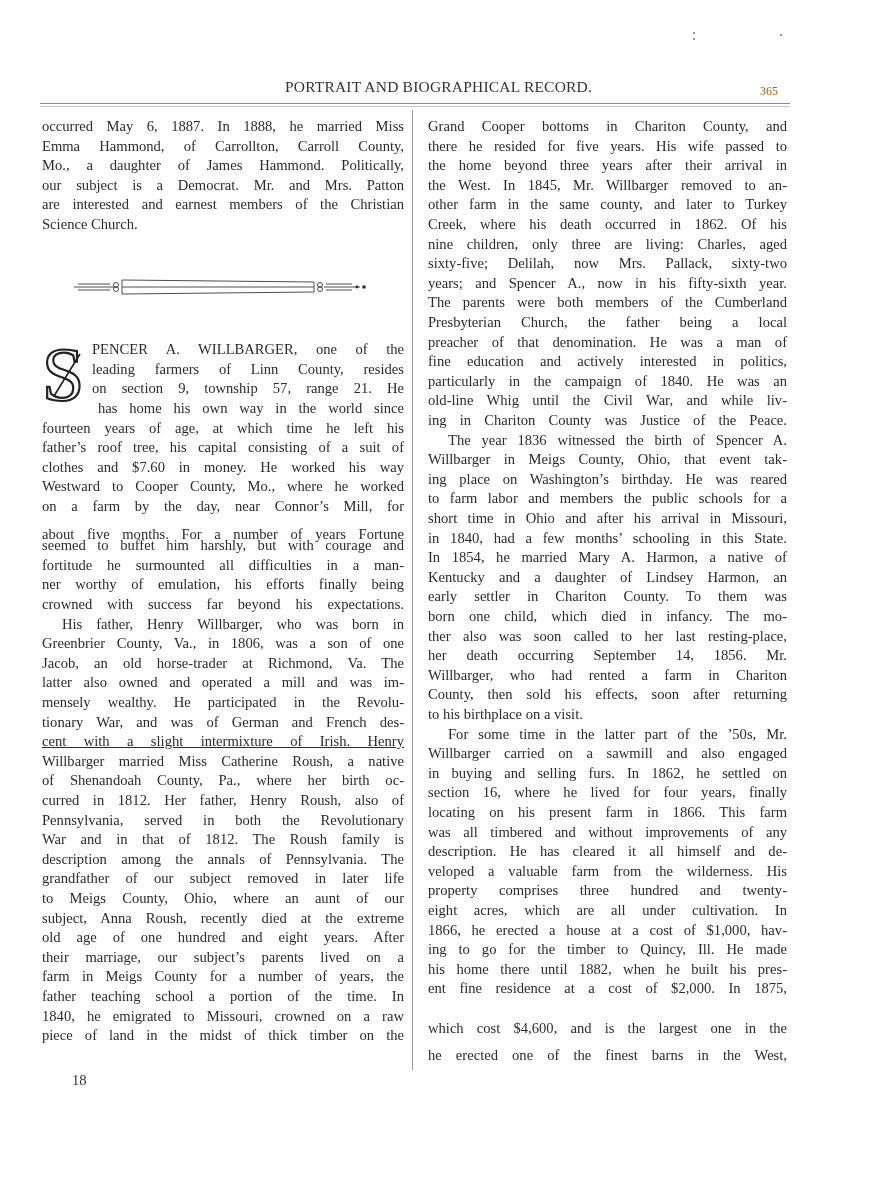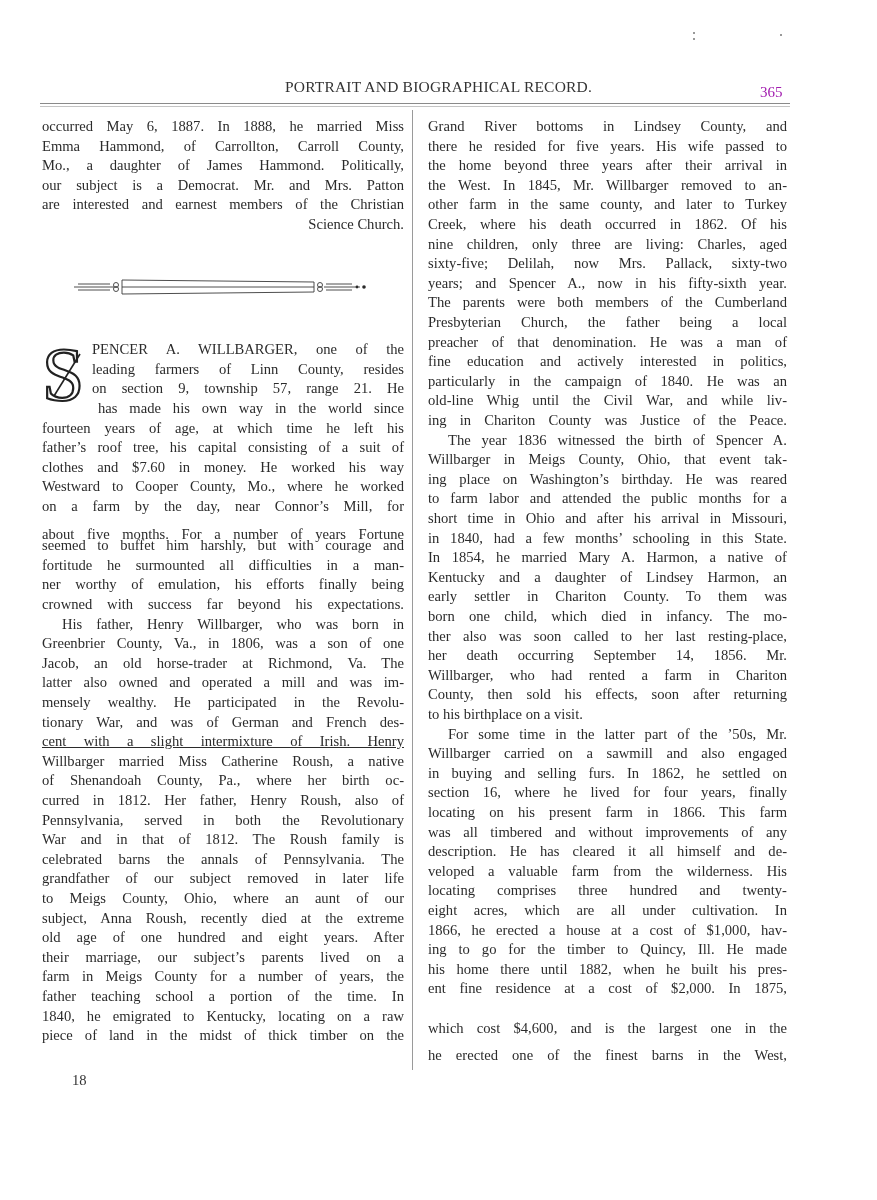--- a/index.html
+++ b/index.html
@@ -1,21 +1,21 @@
 <!DOCTYPE html>
 <html><head>
 <meta charset="utf-8">
 <style>
   html, body { margin: 0; padding: 0; background: #ffffff; }
   body { width: 877px; height: 1200px; position: relative; overflow: hidden;
          font-family: "DejaVu Serif", "Liberation Serif", serif; color: #2a2a2a; }
   .header-title { position: absolute; top: 78px; left: 0; width: 877px; text-align: center;
          font-family: "Liberation Serif", serif; font-size: 15.5px; letter-spacing: 0.2px; color: #333; }
   .page-num { position: absolute; top: 84px; left: 760px; font-family: "Liberation Serif", serif;
-         font-size: 15px; color: #a21caf; }
+         font-size: 12px; color: #a16207; }
   .rule { position: absolute; left: 40px; width: 750px; height: 0; border-top: 1px solid #8a8a8a; }
   .col-div { position: absolute; left: 412px; top: 110px; height: 960px; width: 0; border-left: 1px solid #9a9a9a; }
   .line { position: absolute; white-space: nowrap; font-family: "Liberation Serif", serif;
          font-size: 14.6px; line-height: 19.6px; color: #2b2b2b; }
   .col1 { left: 42px; width: 362px; }
   .col2 { left: 428px; width: 359px; }
   .just { text-align: justify; text-align-last: justify; }
   .drop-cap { position: absolute; left: 40px; top: 340px; width: 56px; height: 68px; }
   .folio { position: absolute; top: 1072px; left: 72px; font-family: "Liberation Serif", serif; font-size: 14.6px; color: #333; }
   .ornament { position: absolute; left: 70px; top: 276px; width: 300px; height: 22px; }
@@ -30,21 +30,21 @@
 <div class="rule" style="top:106px; border-top-color:#c4c4c4;"></div>
 
 <div class="col-div"></div>
 
 <div id="left-prev">
     <div class="line col1 just" style="top: 117px;">occurred May 6, 1887.  In 1888, he married Miss</div>
     <div class="line col1 just" style="top: 136.6px;">Emma Hammond, of Carrollton, Carroll County,</div>
     <div class="line col1 just" style="top: 156.2px;">Mo., a daughter of James Hammond.  Politically,</div>
     <div class="line col1 just" style="top: 175.8px;">our subject is a Democrat.  Mr. and Mrs. Patton</div>
     <div class="line col1 just" style="top: 195.4px;">are interested and earnest members of the Christian</div>
-    <div class="line col1" style="top: 215px; text-align: right;">Science Church.</div>
+    <div class="line col1" style="top: 215px;">Science Church.</div>
   </div>
 
 <svg class="ornament" viewBox="0 0 300 22">
   <g stroke="#3a3a3a" stroke-width="0.9" fill="none">
     <line x1="4" y1="11" x2="44" y2="11"></line>
     <line x1="8" y1="8" x2="40" y2="8"></line>
     <line x1="8" y1="14" x2="40" y2="14"></line>
     <circle cx="46" cy="9" r="2.5"></circle>
     <circle cx="46" cy="13" r="2.5"></circle>
     <line x1="52" y1="4" x2="244" y2="6"></line>
@@ -66,21 +66,21 @@
   <text x="2" y="60" font-family="Liberation Serif, serif" font-size="76" fill="#ffffff" stroke="#222" stroke-width="2.2">S</text>
   <line x1="14" y1="56" x2="40" y2="14" stroke="#222" stroke-width="1.6"></line>
 </svg>
 
 <div id="left-intro">
     <div class="line col1 just" style="top: 340px; left: 92px; width: 312px;">PENCER A. WILLBARGER, one of the</div>
     <div class="line col1 just" style="top: 359.6px; left: 92px; width: 312px;">leading farmers of Linn County, resides</div>
     <div class="line col1 just" style="top: 379.2px; left: 92px; width: 312px;">on section 9, township 57, range 21.  He</div>
   </div>
 <div id="left-bio">
-    <div class="line col1 just" style="top: 399px; left: 98px; width: 306px;">has made his own way in the world since</div>
+    <div class="line col1 just" style="top: 399px; left: 98px; width: 306px;">has home his own way in the world since</div>
     <div class="line col1 just" style="top: 418.6px;">fourteen years of age, at which time he left his</div>
     <div class="line col1 just" style="top: 438.2px;">father’s roof tree, his capital consisting of a suit of</div>
     <div class="line col1 just" style="top: 457.8px;">clothes and $7.60 in money.  He worked his way</div>
     <div class="line col1 just" style="top: 477.4px;">Westward to Cooper County, Mo., where he worked</div>
     <div class="line col1 just" style="top: 497px;">on a farm by the day, near Connor’s Mill, for</div>
     <div class="line col1 just" style="top: 516.6px; margin-top: 8px;">about five months.  For a number of years Fortune</div>
     <div class="line col1 just" style="top: 536.2px;">seemed to buffet him harshly, but with courage and</div>
     <div class="line col1 just" style="top: 555.8px; font-family: Liberation Serif, serif;">fortitude he surmounted all difficulties in a man-</div>
     <div class="line col1 just" style="top: 575.4px;">ner worthy of emulation, his efforts finally being</div>
     <div class="line col1 just" style="top: 595px;">crowned with success far beyond his expectations.</div>
@@ -89,73 +89,73 @@
     <div class="line col1 just" style="top: 653.8px;">Jacob, an old horse-trader at Richmond, Va.  The</div>
     <div class="line col1 just" style="top: 673.4px;">latter also owned and operated a mill and was im-</div>
     <div class="line col1 just" style="top: 693px;">mensely wealthy.  He participated in the Revolu-</div>
     <div class="line col1 just" style="top: 712.6px;">tionary War, and was of German and French des-</div>
     <div class="line col1 just" style="top: 732.2px; text-decoration: underline;">cent with a slight intermixture of Irish.  Henry</div>
     <div class="line col1 just" style="top: 751.8px;">Willbarger married Miss Catherine Roush, a native</div>
     <div class="line col1 just" style="top: 771.4px;">of Shenandoah County, Pa., where her birth oc-</div>
     <div class="line col1 just" style="top: 791px;">curred in 1812.  Her father, Henry Roush, also of</div>
     <div class="line col1 just" style="top: 810.6px;">Pennsylvania, served in both the Revolutionary</div>
     <div class="line col1 just" style="top: 830.2px;">War and in that of 1812.  The Roush family is</div>
-    <div class="line col1 just" style="top: 849.8px;">celebrated barns the annals of Pennsylvania. The</div>
+    <div class="line col1 just" style="top: 849.8px;">description among the annals of Pennsylvania. The</div>
     <div class="line col1 just" style="top: 869.4px;">grandfather of our subject removed in later life</div>
     <div class="line col1 just" style="top: 889px;">to Meigs County, Ohio, where an aunt of our</div>
     <div class="line col1 just" style="top: 908.6px;">subject, Anna Roush, recently died at the extreme</div>
     <div class="line col1 just" style="top: 928.2px;">old age of one hundred and eight years.  After</div>
     <div class="line col1 just" style="top: 947.8px;">their marriage, our subject’s parents lived on a</div>
     <div class="line col1 just" style="top: 967.4px;">farm in Meigs County for a number of years, the</div>
     <div class="line col1 just" style="top: 987px;">father teaching school a portion of the time.  In</div>
-    <div class="line col1 just" style="top: 1006.6px;">1840, he emigrated to Kentucky, locating on a raw</div>
+    <div class="line col1 just" style="top: 1006.6px;">1840, he emigrated to Missouri, crowned on a raw</div>
     <div class="line col1 just" style="top: 1026.2px;">piece of land in the midst of thick timber on the</div>
   </div>
 
 <div id="right-col">
-    <div class="line col2 just" style="top: 117px;">Grand River bottoms in Lindsey County, and</div>
+    <div class="line col2 just" style="top: 117px;">Grand Cooper bottoms in Chariton County, and</div>
     <div class="line col2 just" style="top: 136.6px;">there he resided for five years.  His wife passed to</div>
     <div class="line col2 just" style="top: 156.2px;">the home beyond three years after their arrival in</div>
     <div class="line col2 just" style="top: 175.8px;">the West.  In 1845, Mr. Willbarger removed to an-</div>
     <div class="line col2 just" style="top: 195.4px;">other farm in the same county, and later to Turkey</div>
     <div class="line col2 just" style="top: 215px;">Creek, where his death occurred in 1862.  Of his</div>
     <div class="line col2 just" style="top: 234.6px;">nine children, only three are living: Charles, aged</div>
     <div class="line col2 just" style="top: 254.2px;">sixty-five; Delilah, now Mrs. Pallack, sixty-two</div>
     <div class="line col2 just" style="top: 273.8px;">years; and Spencer A., now in his fifty-sixth year.</div>
     <div class="line col2 just" style="top: 293.4px;">The parents were both members of the Cumberland</div>
     <div class="line col2 just" style="top: 313px;">Presbyterian Church, the father being a local</div>
     <div class="line col2 just" style="top: 332.6px;">preacher of that denomination.  He was a man of</div>
     <div class="line col2 just" style="top: 352.2px;">fine education and actively interested in politics,</div>
     <div class="line col2 just" style="top: 371.8px;">particularly in the campaign of 1840.  He was an</div>
     <div class="line col2 just" style="top: 391.4px;">old-line Whig until the Civil War, and while liv-</div>
     <div class="line col2 just" style="top: 411px;">ing in Chariton County was Justice of the Peace.</div>
     <div class="line col2 just" style="top: 430.6px; box-sizing: border-box; padding-left: 20px;">The year 1836 witnessed the birth of Spencer A.</div>
     <div class="line col2 just" style="top: 450.2px;">Willbarger in Meigs County, Ohio, that event tak-</div>
     <div class="line col2 just" style="top: 469.8px;">ing place on Washington’s birthday.  He was reared</div>
-    <div class="line col2 just" style="top: 489.4px;">to farm labor and attended the public months for a</div>
+    <div class="line col2 just" style="top: 489.4px;">to farm labor and members the public schools for a</div>
     <div class="line col2 just" style="top: 509px;">short time in Ohio and after his arrival in Missouri,</div>
     <div class="line col2 just" style="top: 528.6px;">in 1840, had a few months’ schooling in this State.</div>
     <div class="line col2 just" style="top: 548.2px;">In 1854, he married Mary A. Harmon, a native of</div>
     <div class="line col2 just" style="top: 567.8px;">Kentucky and a daughter of Lindsey Harmon, an</div>
     <div class="line col2 just" style="top: 587.4px;">early settler in Chariton County.  To them was</div>
     <div class="line col2 just" style="top: 607px;">born one child, which died in infancy.  The mo-</div>
     <div class="line col2 just" style="top: 626.6px;">ther also was soon called to her last resting-place,</div>
     <div class="line col2 just" style="top: 646.2px;">her death occurring September 14, 1856.  Mr.</div>
     <div class="line col2 just" style="top: 665.8px;">Willbarger, who had rented a farm in Chariton</div>
     <div class="line col2 just" style="top: 685.4px;">County, then sold his effects, soon after returning</div>
     <div class="line col2" style="top: 705px;">to his birthplace on a visit.</div>
     <div class="line col2 just" style="top: 724.6px; box-sizing: border-box; padding-left: 20px;">For some time in the latter part of the ’50s, Mr.</div>
     <div class="line col2 just" style="top: 744.2px;">Willbarger carried on a sawmill and also engaged</div>
     <div class="line col2 just" style="top: 763.8px;">in buying and selling furs.  In 1862, he settled on</div>
     <div class="line col2 just" style="top: 783.4px;">section 16, where he lived for four years, finally</div>
     <div class="line col2 just" style="top: 803px;">locating on his present farm in 1866.  This farm</div>
     <div class="line col2 just" style="top: 822.6px;">was all timbered and without improvements of any</div>
     <div class="line col2 just" style="top: 842.2px;">description.  He has cleared it all himself and de-</div>
     <div class="line col2 just" style="top: 861.8px;">veloped a valuable farm from the wilderness.  His</div>
-    <div class="line col2 just" style="top: 881.4px;">locating comprises three hundred and twenty-</div>
+    <div class="line col2 just" style="top: 881.4px;">property comprises three hundred and twenty-</div>
     <div class="line col2 just" style="top: 901px;">eight acres, which are all under cultivation.  In</div>
     <div class="line col2 just" style="top: 920.6px;">1866, he erected a house at a cost of $1,000, hav-</div>
     <div class="line col2 just" style="top: 940.2px;">ing to go for the timber to Quincy, Ill.  He made</div>
     <div class="line col2 just" style="top: 959.8px;">his home there until 1882, when he built his pres-</div>
     <div class="line col2 just" style="top: 979.4px;">ent fine residence at a cost of $2,000.  In 1875,</div>
     <div class="line col2 just" style="top: 1046px;">he erected one of the finest barns in the West,</div>
     <div class="line col2 just" style="top: 1018.6px;">which cost $4,600, and is the largest one in the</div>
   </div>
 
 <div class="folio">18</div>

